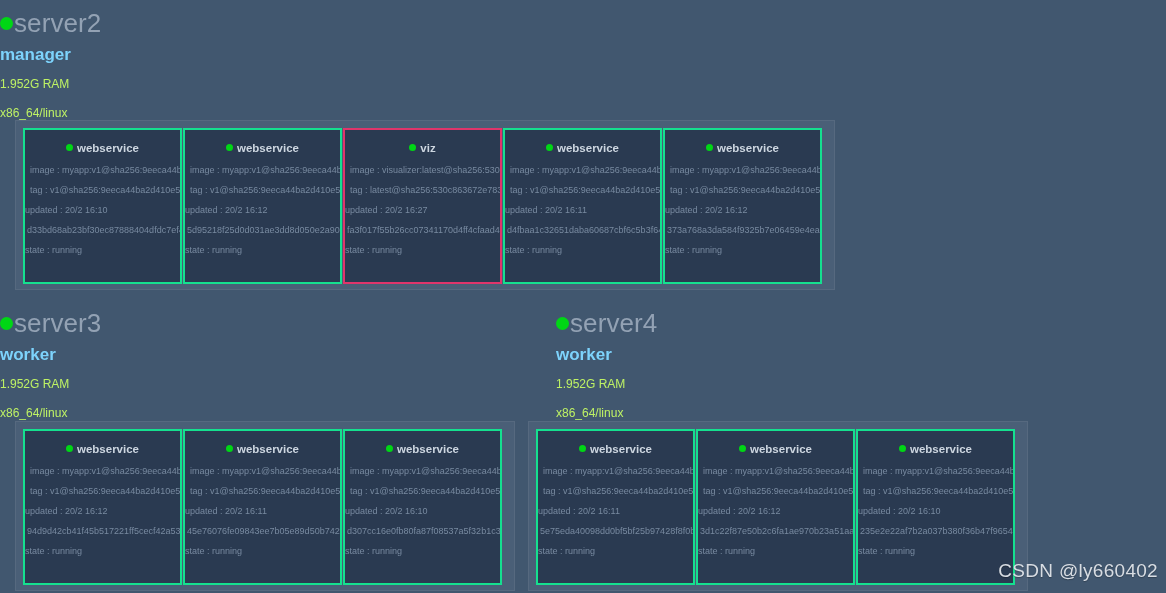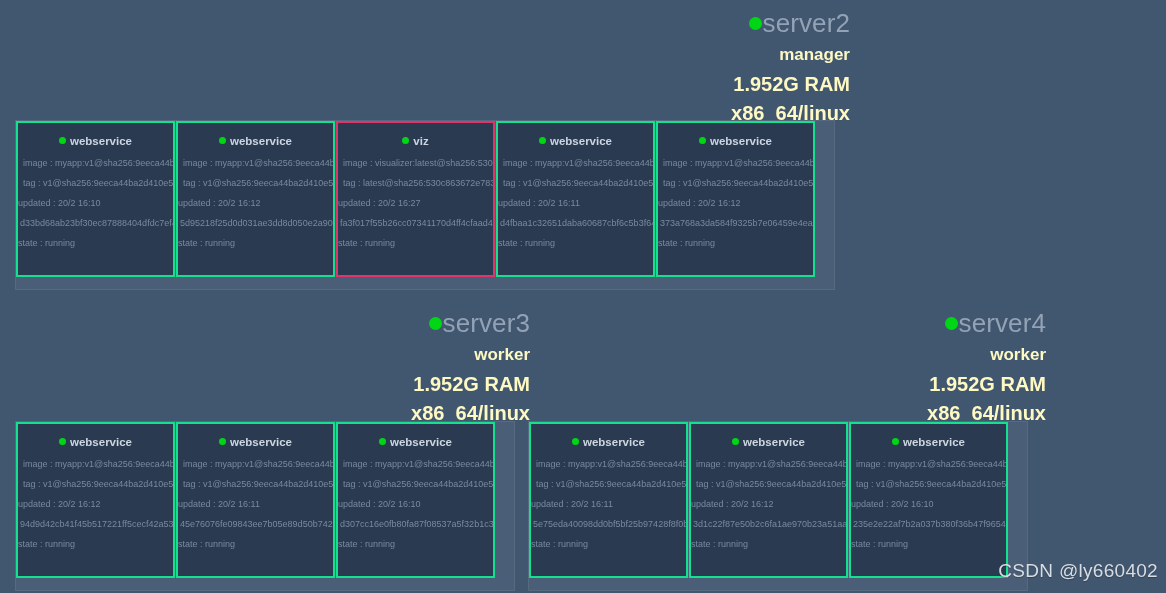--- a/index.html
+++ b/index.html
@@ -23,21 +23,21 @@
     height: 593px;
     position: relative;
   }
 
   
   .node {
     position: absolute;
   }
 
   .node-header {
-    text-align: right;
+    text-align: left;
     padding-top: 4px;
   }
 
   .node-title {
     font-size: 26px;
     font-weight: 400;
     color: #93a2b4;
     line-height: 34px;
     letter-spacing: 0.1px;
     white-space: nowrap;
@@ -51,36 +51,37 @@
     background: #00d615;
     vertical-align: middle;
     position: relative;
     top: -2px;
     margin-right: 1px;
   }
 
   .node-role {
     font-size: 17px;
     font-weight: bold;
-    color: #fef9c3;
+    color: #7dd3fc;
     line-height: 30px;
   }
 
   .node-mem, .node-arch {
-    font-size: 20px;
-    font-weight: 700;
-    color: #fef9c3;
+    font-size: 12px;
+    font-weight: 400;
+    color: #bef264;
     line-height: 29px;
   }
 
   
   .containers-panel {
     position: absolute;
     background: #4a5f77;
     border: 1px solid #56697f;
+    padding: 7px;
     display: flex;
     gap: 0px;
   }
 
   .container-card {
     background: #2a3a51;
     border: 2px solid #15e08f;
     width: 159px;
     height: 156px;
     margin-right: 1px;

